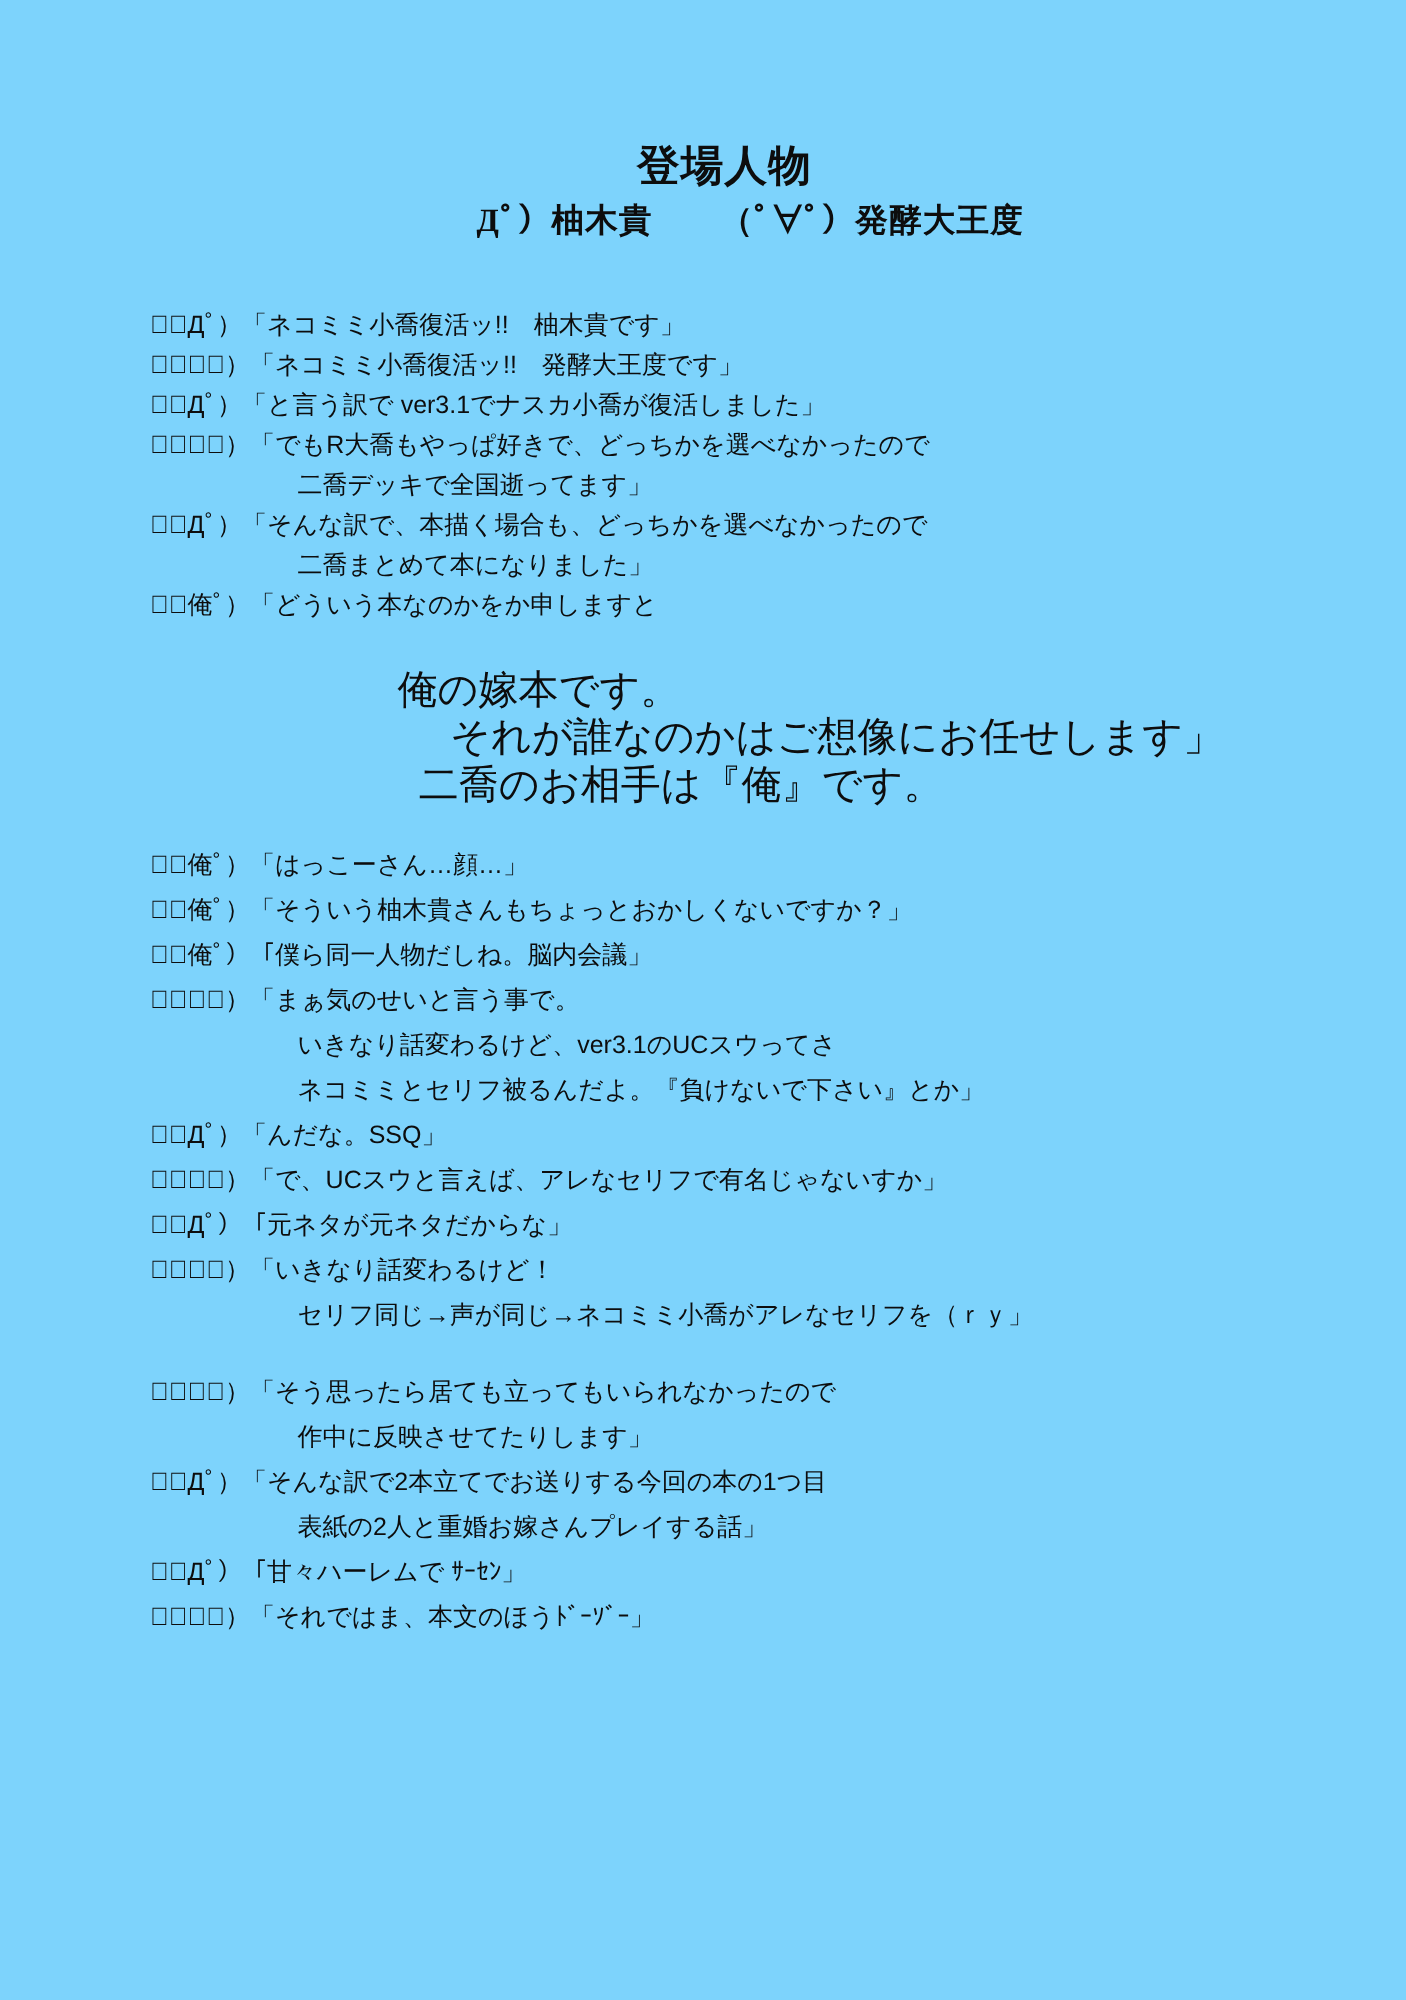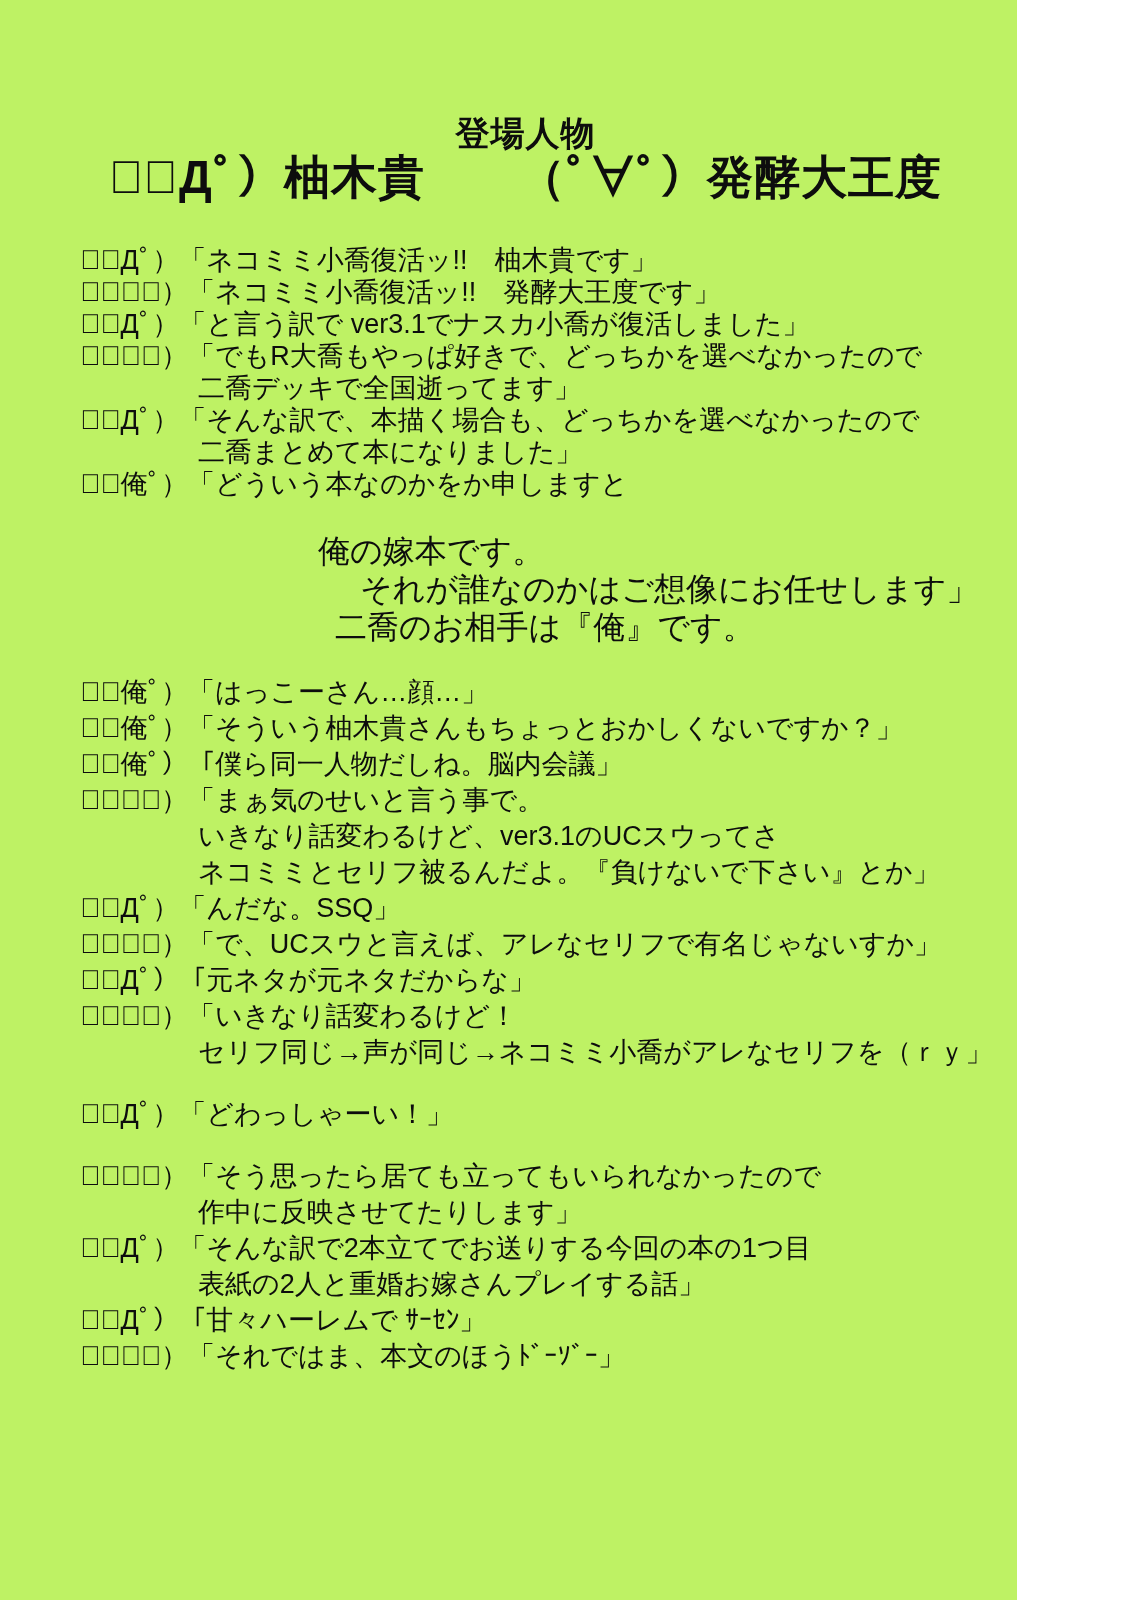--- a/index.html
+++ b/index.html
@@ -1,34 +1,34 @@
 <!DOCTYPE html>
 <html><head>
 <meta charset="utf-8">
 <style>
   html,body{margin:0;padding:0;background:#ffffff;}
   .page{
     position:relative;
-    width:1017px;
+    width:1125px;
     height:1600px;
-    background:#bef264;
+    background:#7dd3fc;
     color:#0d0d0d;
     font-family:"Liberation Sans","DejaVu Sans",sans-serif;
     overflow:hidden;
   }
   .heading{
     padding-top:112px;
     padding-left:34px; 
     text-align:center;
     font-weight:bold;
   }
   .heading .title{font-size:34px;line-height:42px;letter-spacing:1px;}
-  .heading .characters{font-size:46px;line-height:46px;letter-spacing:1px;white-space:pre;}
+  .heading .characters{font-size:26px;line-height:46px;letter-spacing:1px;white-space:pre;font-family:Liberation Serif, serif;}
 
-  .dialogue{margin-left:80px;font-size:27px;}
+  .dialogue{margin-left:120px;font-size:20px;}
   .dialogue .line{white-space:pre;}
   .b1{margin-top:44px;}
   .b1 .line{line-height:32px;}
   .b2{margin-top:28px;}
   .b2 .line{line-height:36px;}
   .dialogue .line.indent{padding-left:118px;}
   .dialogue .line.gap{margin-top:26px;}
 
   .big{margin-left:318px;margin-top:32px;font-size:32px;}
   .big .bline{line-height:38px;white-space:pre;}
@@ -96,21 +96,20 @@
       <div class="line"><span class="speaker">（ﾟДﾟ）</span><span>「んだな。SSQ」</span></div>
 
       <div class="line"><span class="speaker">（ﾟ∀ﾟ）</span><span>「で、UCスウと言えば、アレなセリフで有名じゃないすか」</span></div>
 
       <div class="line"><span class="speaker">（ﾟДﾟ）</span><span>「元ネタが元ネタだからな」</span></div>
 
       <div class="line"><span class="speaker">（ﾟ∀ﾟ）</span><span>「いきなり話変わるけど！</span></div>
 
       <div class="line indent"><span class="speaker"></span><span>セリフ同じ→声が同じ→ネコミミ小喬がアレなセリフを（ｒｙ」</span></div>
 
-      <div class="line gap"><span class="speaker">（ﾟДﾟ）</span><span>「どわっしゃーい！」</span></div>
 
       <div class="line gap"><span class="speaker">（ﾟ∀ﾟ）</span><span>「そう思ったら居ても立ってもいられなかったので</span></div>
 
       <div class="line indent"><span class="speaker"></span><span>作中に反映させてたりします」</span></div>
 
       <div class="line"><span class="speaker">（ﾟДﾟ）</span><span>「そんな訳で2本立てでお送りする今回の本の1つ目</span></div>
 
       <div class="line indent"><span class="speaker"></span><span>表紙の2人と重婚お嫁さんプレイする話」</span></div>
 
 

